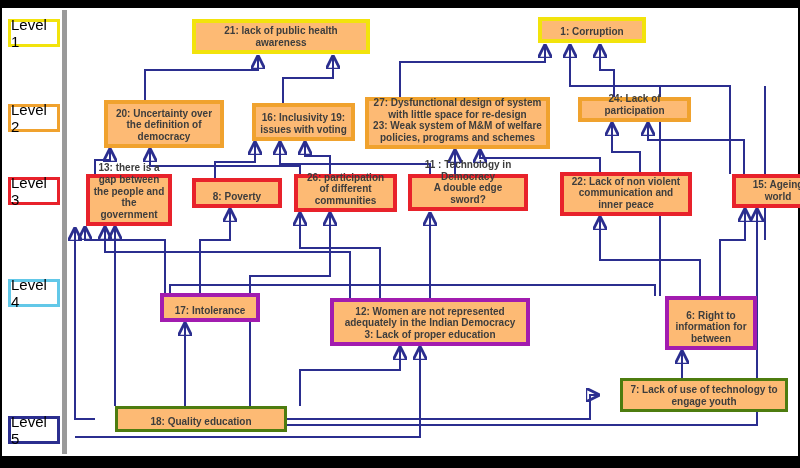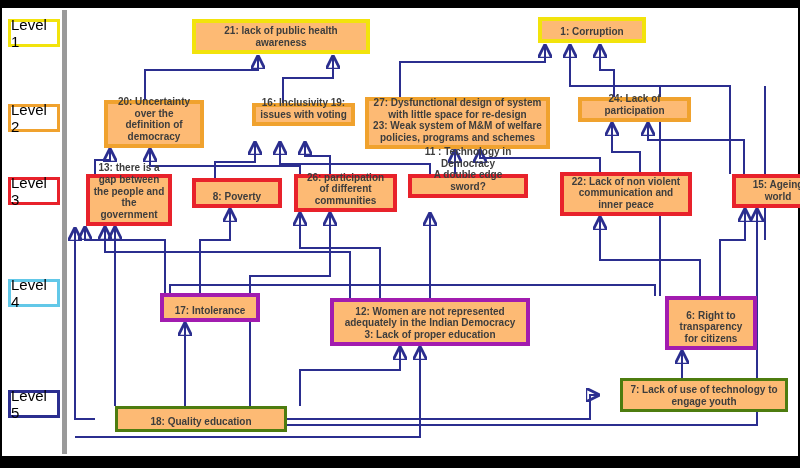--- a/index.html
+++ b/index.html
@@ -84,74 +84,74 @@
     </div>
   <div class="lvl" style="top:104px;border-color:#f0a22e">
       <span>Level 2</span>
     </div>
   <div class="lvl" style="top:177px;border-color:#e8222b">
       <span>Level 3</span>
     </div>
   <div class="lvl" style="top:279px;border-color:#62c8e8">
       <span>Level 4</span>
     </div>
-  <div class="lvl" style="top:390px;border-color:#2b2e8f">
+  <div class="lvl" style="top:416px;border-color:#2b2e8f">
       <span>Level 5</span>
     </div>
 
   <div class="node b-yellow" style="left:172px;top:19px;width:178px;height:35px">
       <span>21: lack of public health awareness</span>
     </div>
   <div class="node b-yellow" style="left:518px;top:17px;width:108px;height:26px">
       <span>1: Corruption</span>
     </div>
 
-  <div class="node b-orange" style="left:84px;top:100px;width:100px;height:48px">
+  <div class="node b-orange" style="left:84px;top:100px;width:120px;height:48px">
       <span>20: Uncertainty over the definition of democracy</span>
     </div>
-  <div class="node b-orange" style="left:232px;top:103px;width:103px;height:23px">
+  <div class="node b-orange" style="left:232px;top:103px;width:103px;height:38px">
       <span>16: Inclusivity 19: issues with voting</span>
     </div>
   <div class="node b-orange" style="left:345px;top:97px;width:185px;height:52px">
       <span>27: Dysfunctional design of system with little space for re-design
 23: Weak system of M&amp;M of welfare policies, programs and schemes</span>
     </div>
   <div class="node b-orange" style="left:558px;top:97px;width:113px;height:25px">
       <span>24: Lack of participation</span>
     </div>
 
   <div class="node b-red" style="left:66px;top:174px;width:86px;height:52px">
       <span>13: there is a gap between the people and the government</span>
     </div>
   <div class="node b-red" style="left:172px;top:178px;width:90px;height:30px">
       <span>8: Poverty</span>
     </div>
   <div class="node b-red" style="left:274px;top:174px;width:103px;height:38px">
       <span>26: participation of different communities</span>
     </div>
-  <div class="node b-red" style="left:388px;top:174px;width:120px;height:24px">
+  <div class="node b-red" style="left:388px;top:174px;width:120px;height:37px">
       <span>11 : Technology in Democracy
 A double edge sword?</span>
     </div>
   <div class="node b-red" style="left:540px;top:172px;width:132px;height:44px">
       <span>22: Lack of non violent communication and inner peace</span>
     </div>
   <div class="node b-red" style="left:712px;top:174px;width:92px;height:34px">
       <span>15: Ageing world</span>
     </div>
 
   <div class="node b-lblue" style="left:140px;top:293px;width:100px;height:29px">
       <span>17: Intolerance</span>
     </div>
   <div class="node b-lblue" style="left:310px;top:298px;width:200px;height:48px">
       <span>12: Women are not represented adequately in the Indian Democracy
 3: Lack of proper education</span>
     </div>
   <div class="node b-lblue" style="left:645px;top:296px;width:92px;height:54px">
-      <span>6: Right to transparency for citizens</span>
+      <span>6: Right to information for between</span>
     </div>
 
   <div class="node b-dblue" style="left:600px;top:378px;width:168px;height:34px">
       <span>7: Lack of use of technology to engage youth</span>
     </div>
   <div class="node b-dblue" style="left:95px;top:406px;width:172px;height:26px">
       <span>18: Quality education</span>
     </div>
 </div>
 

